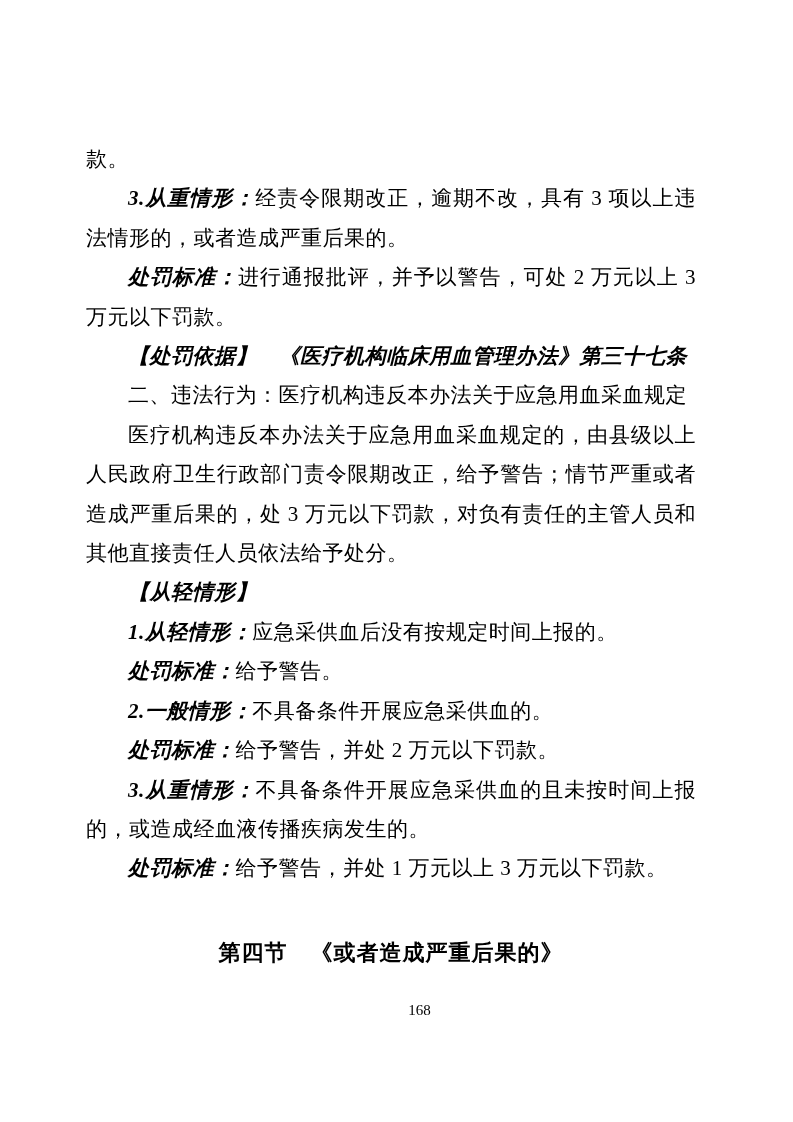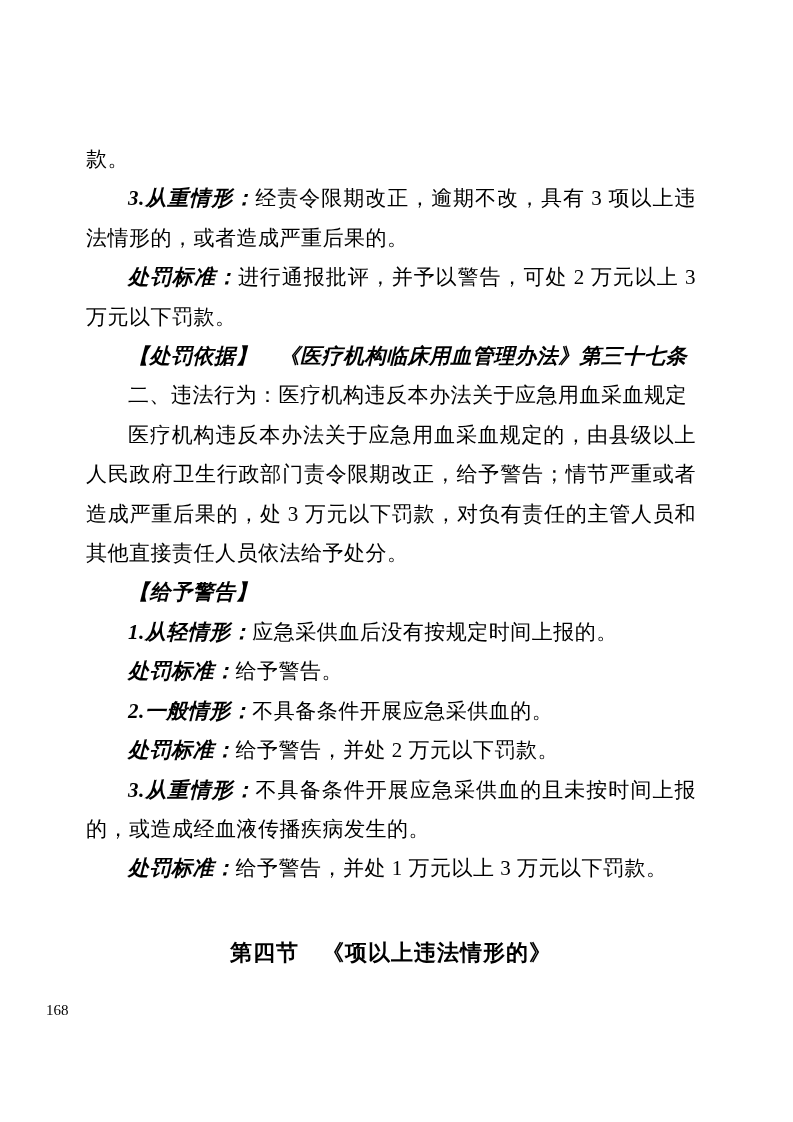--- a/index.html
+++ b/index.html
@@ -45,21 +45,21 @@
       font-weight: bold;
       text-align: center;
       text-indent: 0;
       letter-spacing: 1px;
     }
     .page-number {
       position: absolute;
       left: 0;
       right: 0;
       top: 1001px;
-      text-align: left;
+      text-align: center;
       font-size: 15px;
       line-height: 18px;
       color: #000000;
       padding-left: 46px;
     }
   </style>
 </head>
 <body>
 
 <div class="page">
@@ -70,32 +70,32 @@
     <p class="para"><span class="lead">3.从重情形：</span><span>经责令限期改正，逾期不改，具有 3 项以上违法情形的，或者造成严重后果的。</span></p>
 
     <p class="para"><span class="lead">处罚标准：</span><span>进行通报批评，并予以警告，可处 2 万元以上 3 万元以下罚款。</span></p>
 
     <p class="para"><span class="lead">【处罚依据】　《医疗机构临床用血管理办法》第三十七条</span><span></span></p>
 
     <p class="para"><span class="lead"></span><span>二、违法行为：医疗机构违反本办法关于应急用血采血规定</span></p>
 
     <p class="para"><span class="lead"></span><span>医疗机构违反本办法关于应急用血采血规定的，由县级以上人民政府卫生行政部门责令限期改正，给予警告；情节严重或者造成严重后果的，处 3 万元以下罚款，对负有责任的主管人员和其他直接责任人员依法给予处分。</span></p>
 
-    <p class="para"><span class="lead">【给予警告】</span><span></span></p>
+    <p class="para"><span class="lead">【从轻情形】</span><span></span></p>
 
     <p class="para"><span class="lead">1.从轻情形：</span><span>应急采供血后没有按规定时间上报的。</span></p>
 
     <p class="para"><span class="lead">处罚标准：</span><span>给予警告。</span></p>
 
     <p class="para"><span class="lead">2.一般情形：</span><span>不具备条件开展应急采供血的。</span></p>
 
     <p class="para"><span class="lead">处罚标准：</span><span>给予警告，并处 2 万元以下罚款。</span></p>
 
     <p class="para"><span class="lead">3.从重情形：</span><span>不具备条件开展应急采供血的且未按时间上报的，或造成经血液传播疾病发生的。</span></p>
 
     <p class="para"><span class="lead">处罚标准：</span><span>给予警告，并处 1 万元以上 3 万元以下罚款。</span></p>
 
-    <h2 class="section-heading">第四节　《项以上违法情形的》</h2>
+    <h2 class="section-heading">第四节　《或者造成严重后果的》</h2>
 
   </div>
 
   <div class="page-number">168</div>
 </div>
 
 </body></html>

